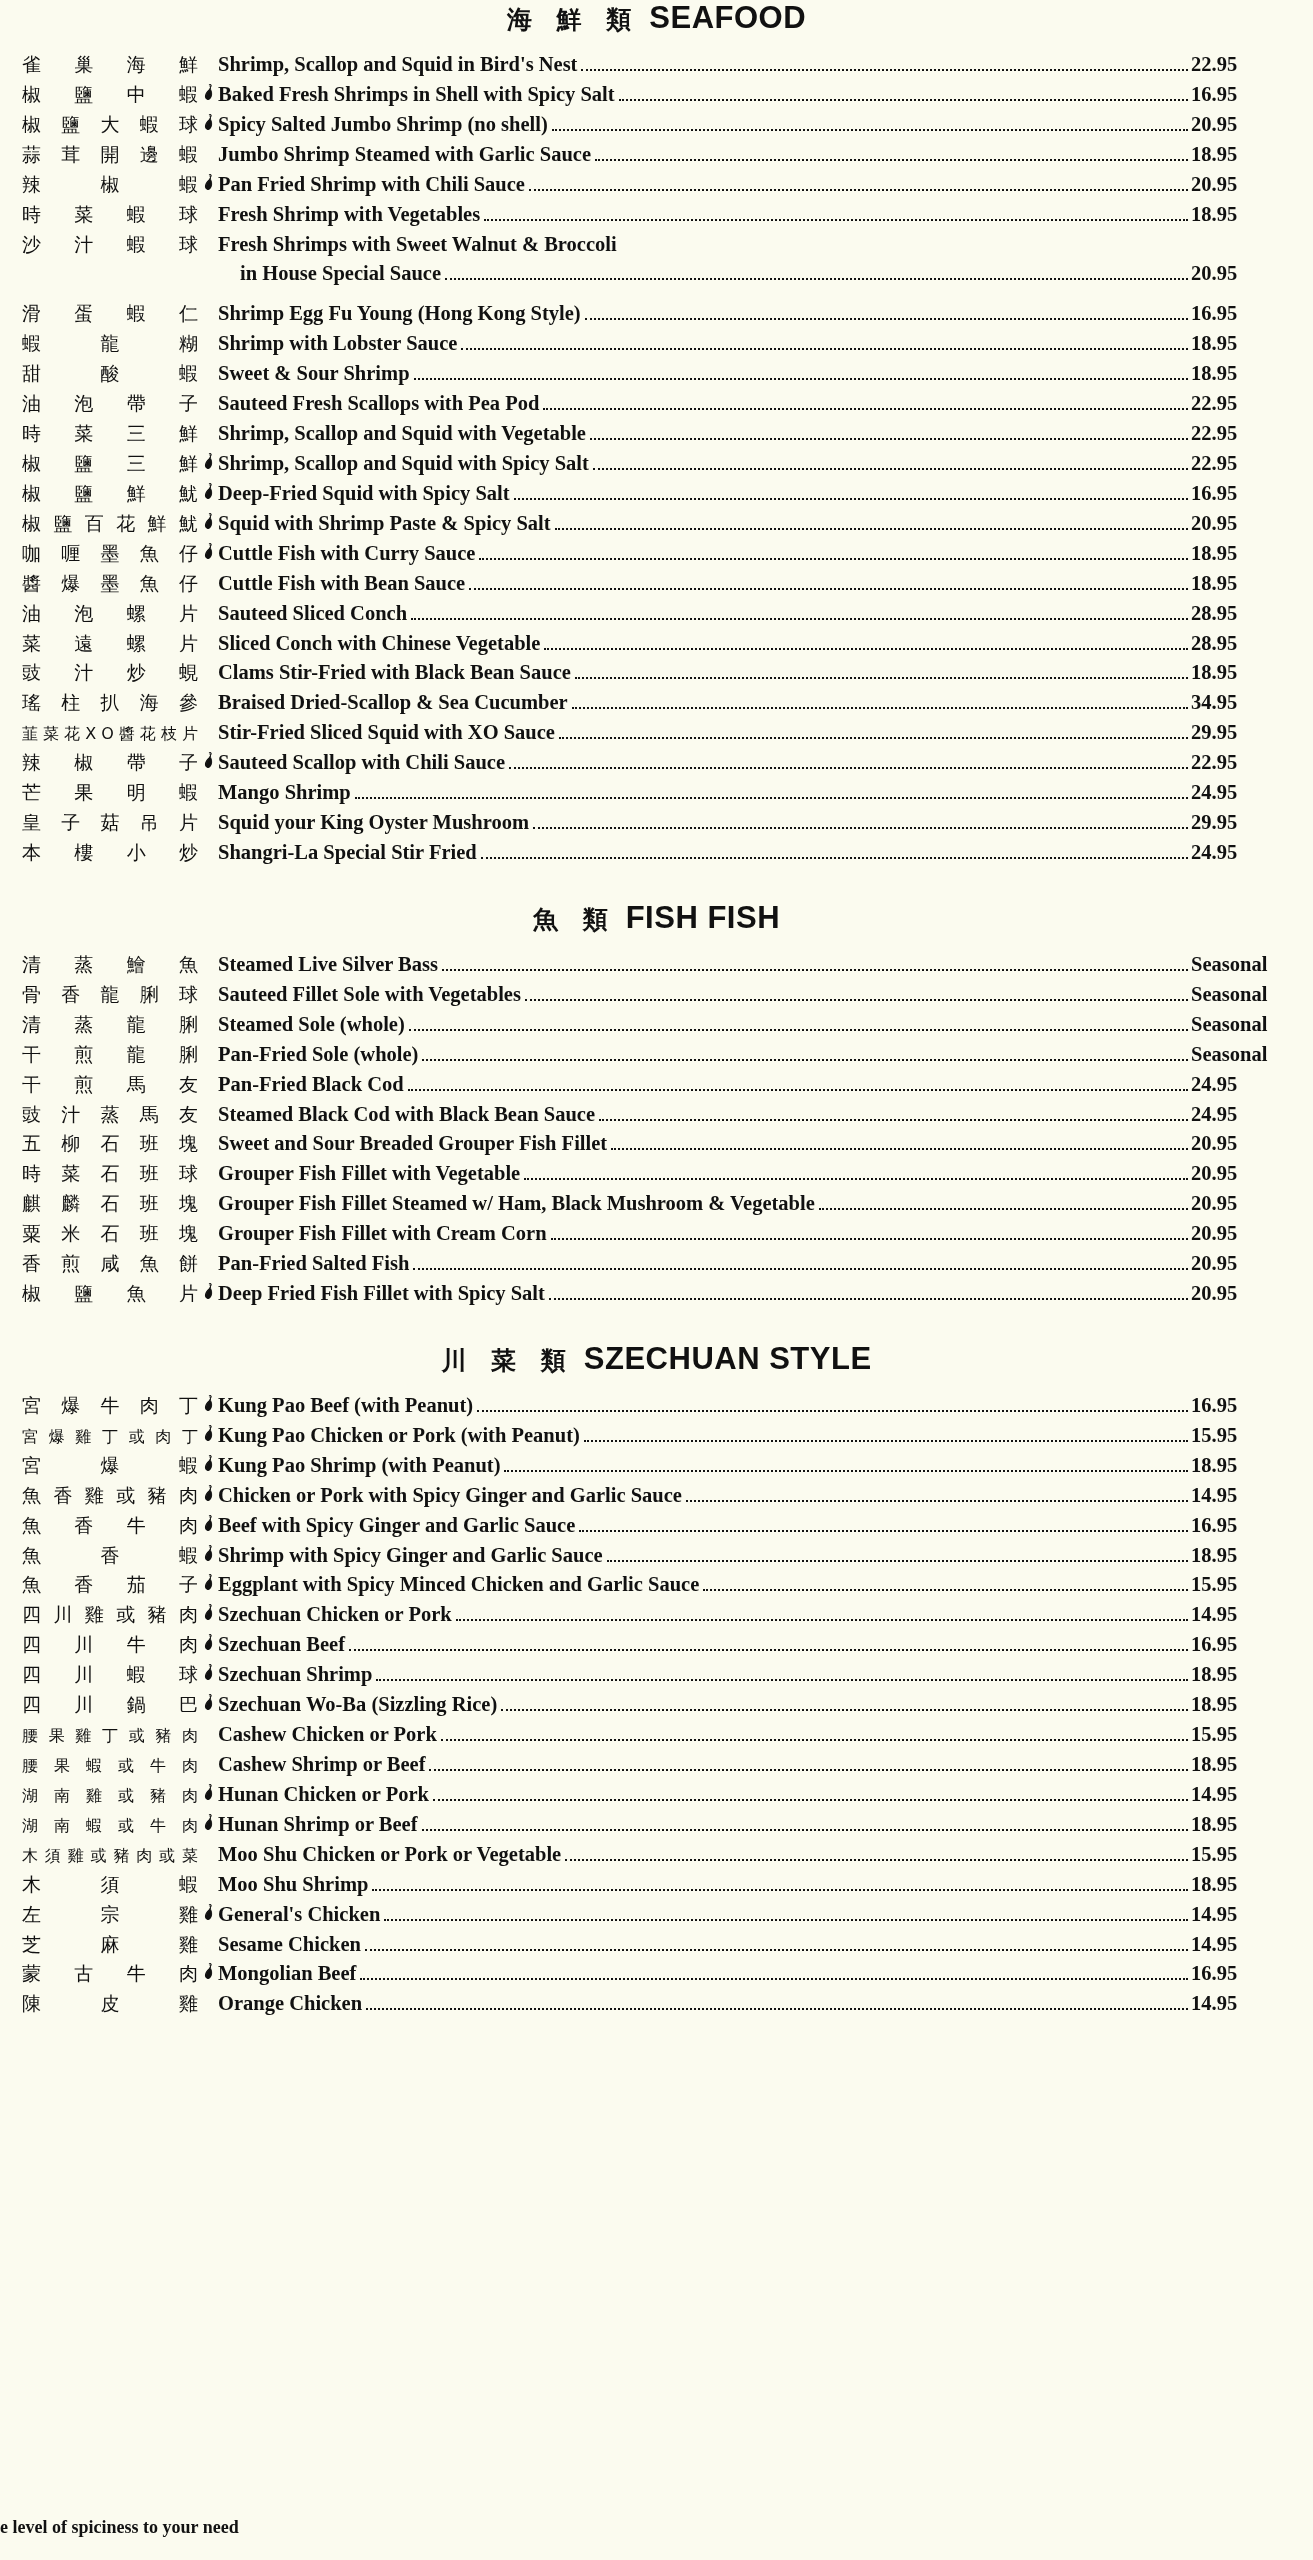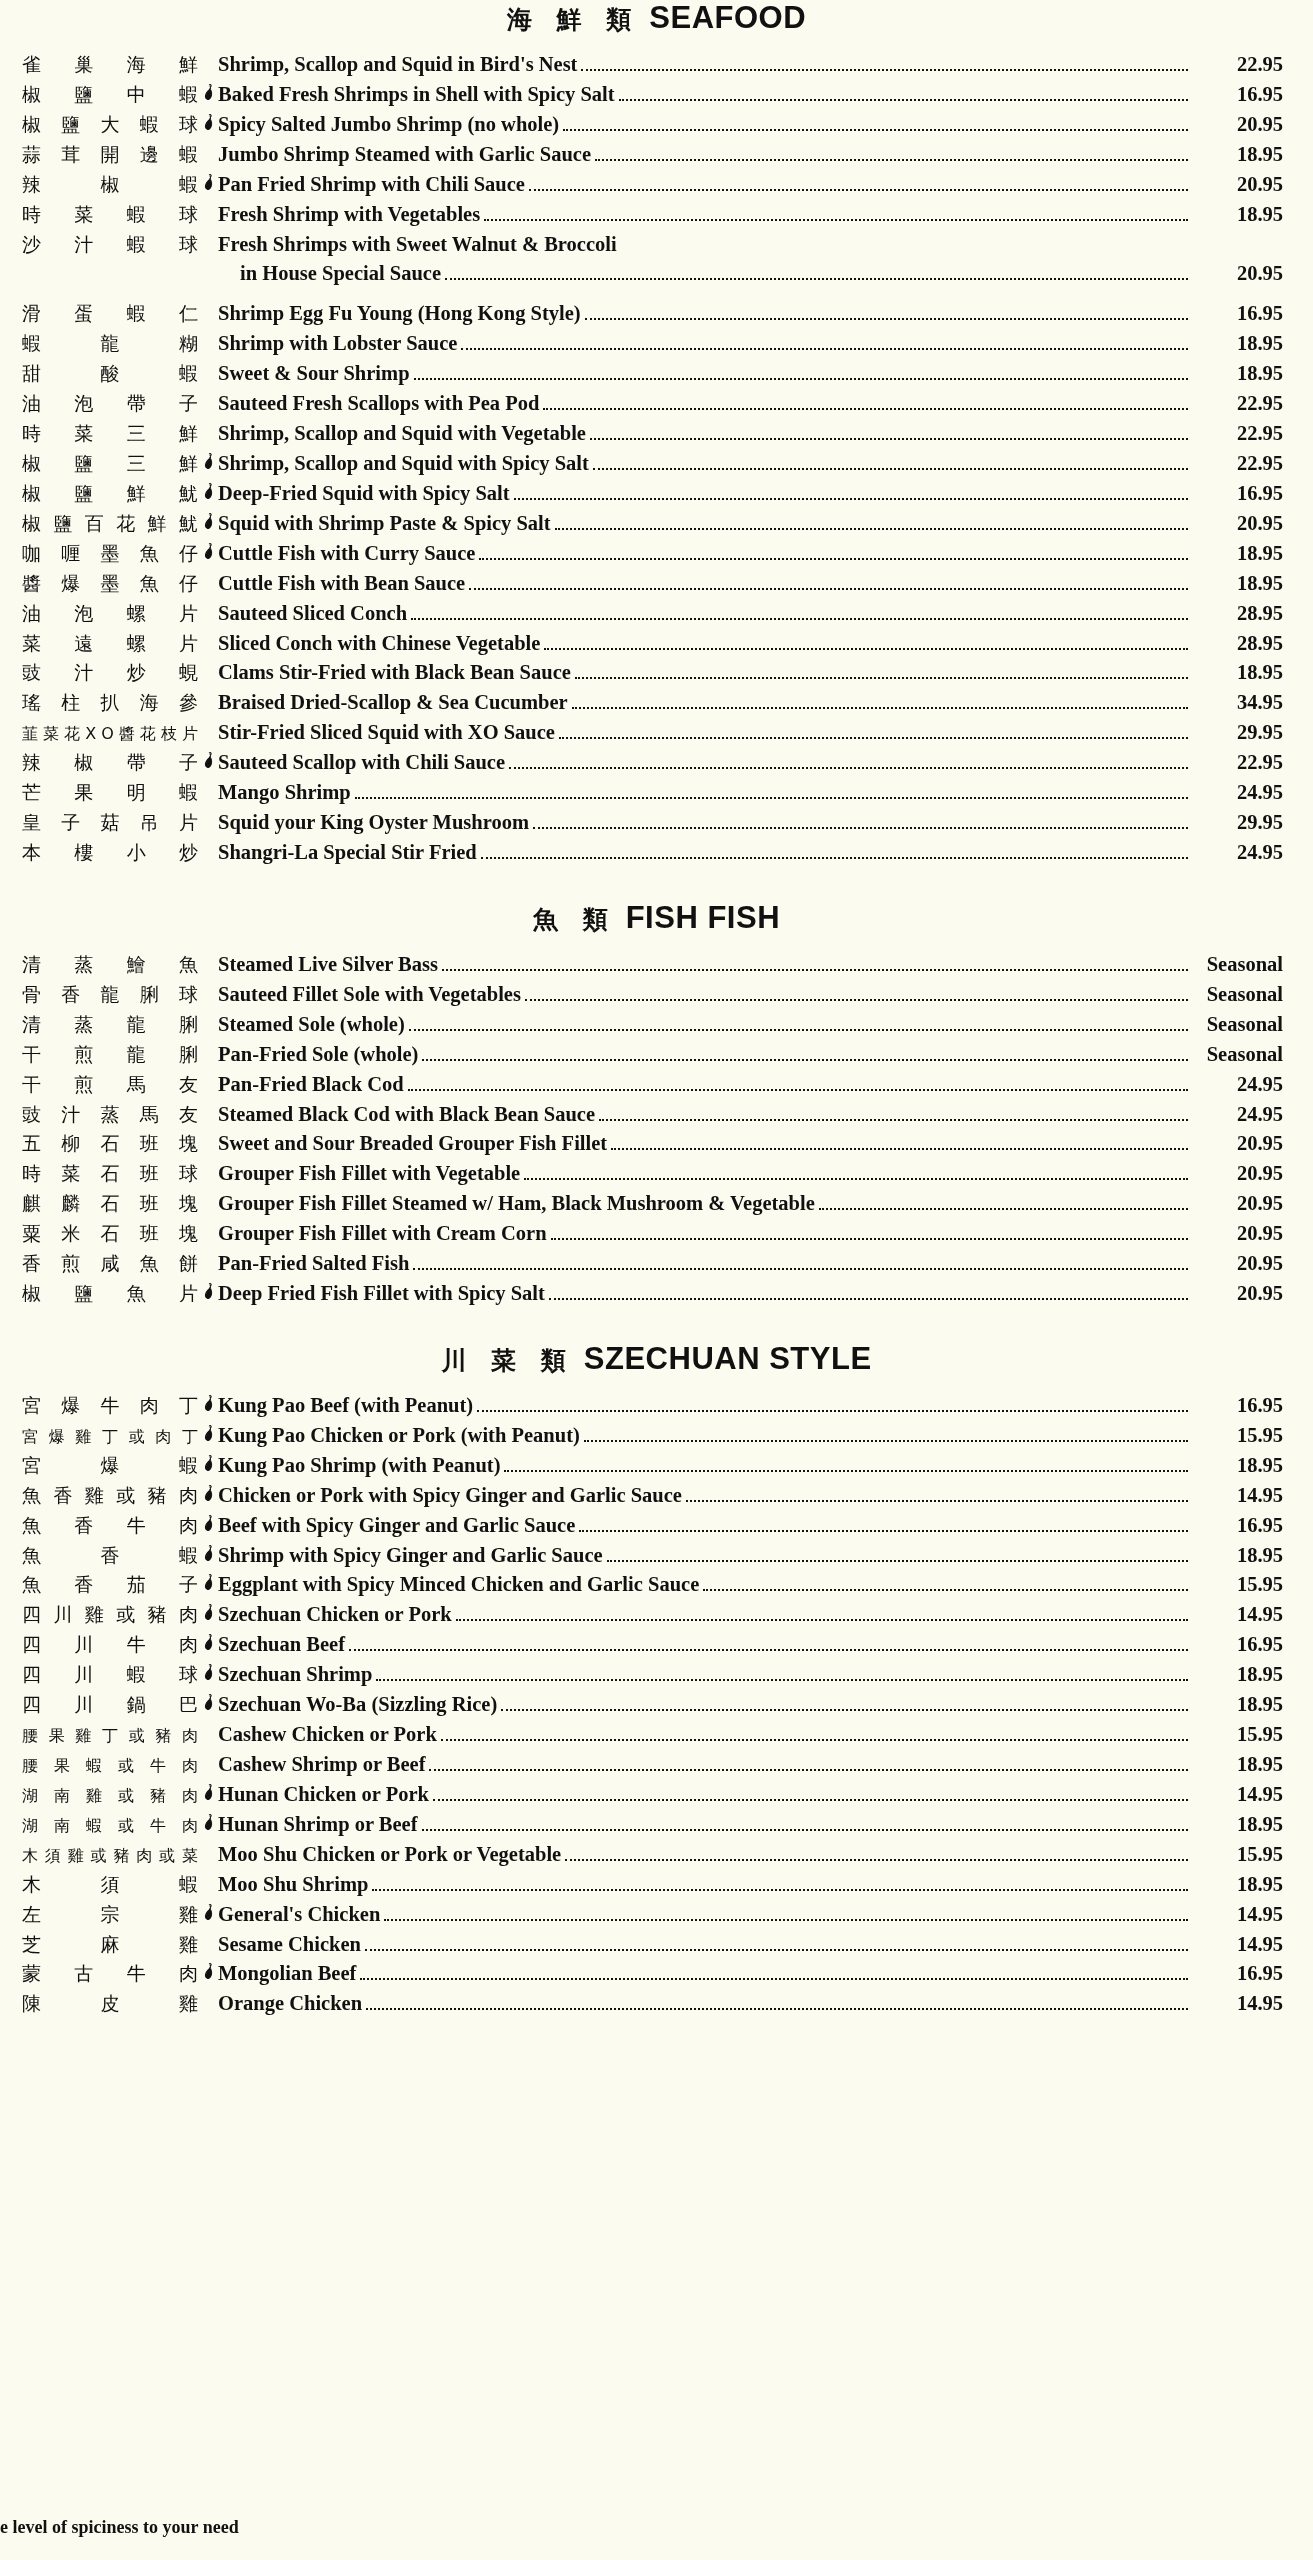--- a/index.html
+++ b/index.html
@@ -92,21 +92,21 @@
     flex: 1 1 auto;
     border-bottom: 2px dotted #111;
     margin: 0 3px 6px 0;
     min-width: 8px;
     height: 0.72em;
   }
   .price {
     font-family: "Liberation Serif", serif;
     font-weight: bold;
     font-size: 20.5px;
-    text-align: right;
+    text-align: left;
     min-width: 92px;
     white-space: nowrap;
   }
   .price.seasonal {
     min-width: 92px;
   }
   .cont-row .en-name {
     font-weight: bold;
     text-align: right;
   }
@@ -168,21 +168,21 @@
               <span>大</span>
               <span>蝦</span>
               <span>球</span>
             </div>
             <div class="chili">
               <svg width="13" height="16" viewBox="0 0 13 16" aria-hidden="true">
                 <path d="M7.2 1.2 C7.6 0.4 8.6 0.4 9.0 1.2 C9.3 1.9 8.9 2.6 8.2 2.8 C8.6 3.4 8.6 4.2 8.2 4.8 C7.6 5.8 6.2 6.6 4.8 8.6 C3.4 10.7 3.2 13.4 4.6 14.7 C5.8 15.8 7.6 15.2 8.4 13.6 C9.4 11.6 9.2 8.6 8.4 6.4" fill="none" stroke="#111" stroke-width="1.1"></path>
                 <path d="M7.9 4.4 C8.9 5.6 9.9 8.2 9.6 10.6 C9.3 13.0 8.2 14.9 6.6 15.4 C5.2 15.8 4.1 15.0 3.9 13.6 C3.6 11.3 5.0 8.6 6.7 6.6" fill="#111" stroke="#111" stroke-width="0.8"></path>
               </svg>
             </div>
-            <div class="en-name">Spicy Salted Jumbo Shrimp (no whole)</div>
+            <div class="en-name">Spicy Salted Jumbo Shrimp (no shell)</div>
             <div class="dots"></div>
             <div class="price">20.95</div>
           </div>
           <div class="row">
             <div class="cn-col">
               <span>蒜</span>
               <span>茸</span>
               <span>開</span>
               <span>邊</span>
               <span>蝦</span>

